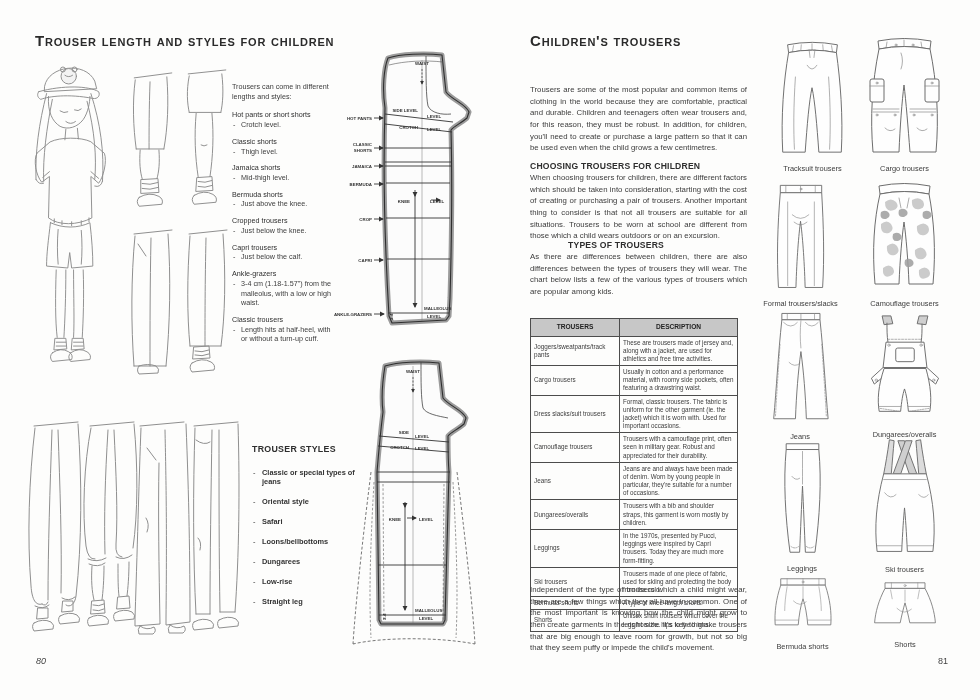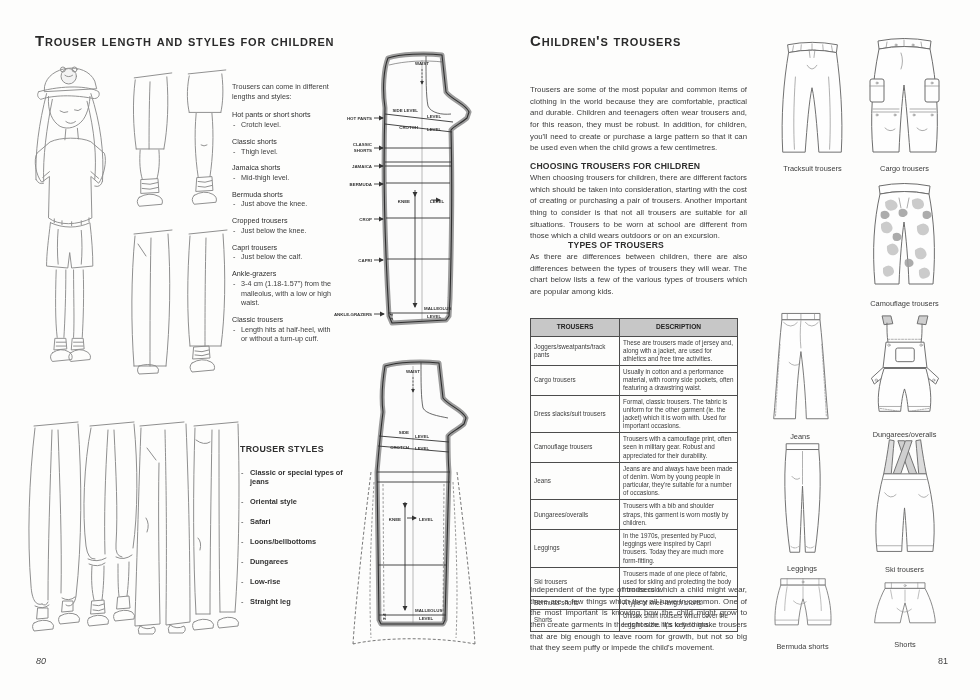--- a/index.html
+++ b/index.html
@@ -252,21 +252,21 @@
     <text class="dlab" x="72" y="86">LEVEL</text>
     <text class="dlab" x="66" y="97" text-anchor="end">CROTCH</text>
     <text class="dlab" x="72" y="98">LEVEL</text>
     <text class="dlab" x="58" y="169" text-anchor="end">KNEE</text>
     <text class="dlab" x="76" y="169">LEVEL</text>
     <text class="dlab" x="72" y="260">MALLEOLUS</text>
     <text class="dlab" x="76" y="268">LEVEL</text>
     <text class="dlab" x="43" y="268" transform="rotate(-90 43 268)">3-4</text>
   </svg>
 
-  <div class="abs" style="left:240px;top:444px;width:112px;">
+  <div class="abs" style="left:252px;top:444px;width:112px;">
     <div class="styles-head">TROUSER STYLES</div>
     <div class="style-item">Classic or special types of jeans</div>
     <div class="style-item">Oriental style</div>
     <div class="style-item">Safari</div>
     <div class="style-item">Loons/bellbottoms</div>
     <div class="style-item">Dungarees</div>
     <div class="style-item">Low-rise</div>
     <div class="style-item">Straight leg</div>
   </div>
 
@@ -441,20 +441,37 @@
           <circle cx="57" cy="82" r="1"></circle>
           <circle cx="75" cy="82" r="1"></circle>
           <path d="M28,95 q5,5 10,1"></path>
           <path d="M60,95 q5,5 10,1"></path>
           <path d="M44,20 q3,8 0,16"></path>
         </g>
     </svg>
     <figcaption>Cargo trousers</figcaption>
   </figure>
 
+  <figure class="ill" style="left:248px;top:178px;width:105px;">
+    <svg width="90" height="115" viewBox="0 0 95 125">
+      <path class="garm" d="M25,8 L70,8 L70,16 L25,16 Z"></path>
+      <g class="garmline">
+          <path d="M31,8 l0,8 M47,8 l0,8 M63,8 l0,8"></path>
+          <circle cx="47.5" cy="12" r="1"></circle>
+        </g>
+      <path class="garm" d="M25,16 C22,52 21,86 23,119 L42,119 C43,86 45,62 47,47 C49,62 51,86 52,119 L71,119 C73,86 72,52 70,16 Z"></path>
+      <g class="garmline">
+          <path d="M33,26 L33,117"></path>
+          <path d="M62,26 L62,117"></path>
+          <path d="M38,40 q9,8 18,0"></path>
+          <path d="M40,48 q7,6 14,0"></path>
+        </g>
+    </svg>
+    <figcaption>Formal trousers/slacks</figcaption>
+  </figure>
   <figure class="ill" style="left:352px;top:176px;width:105px;">
     <svg width="95" height="117" viewBox="0 0 95 117">
       <path class="garm" d="M22,10 Q47,5 73,10 L72,18 Q47,13 23,18 Z"></path>
       <path class="garm" d="M23,18 C17,44 15,74 18,108 L42,108 C43,83 45,60 47,46 C49,60 51,83 52,108 L76,108 C79,74 77,44 72,18 Q47,13 23,18 Z"></path>
       <g fill="#c6c6c6" stroke="none" opacity=".9">
         <path d="M28,26 q6,-5 11,0 q4,5 -2,8 q-9,3 -9,-8 Z"></path>
         <path d="M55,24 q7,-4 11,1 q3,6 -3,8 q-9,2 -8,-9 Z"></path>
         <path d="M24,48 q6,-5 10,0 q4,6 -2,9 q-9,2 -8,-9 Z"></path>
         <path d="M60,50 q7,-5 11,0 q3,6 -3,9 q-9,2 -8,-9 Z"></path>
         <path d="M30,70 q6,-5 10,0 q4,6 -2,9 q-9,2 -8,-9 Z"></path>

